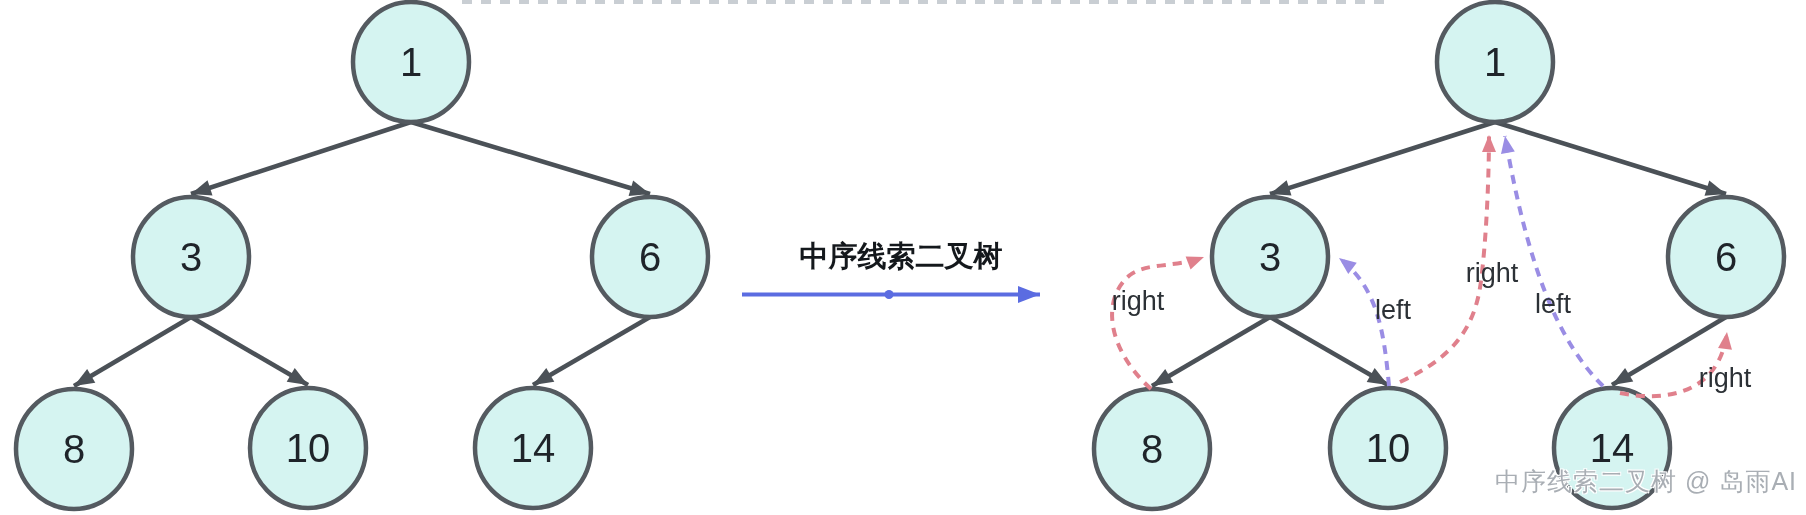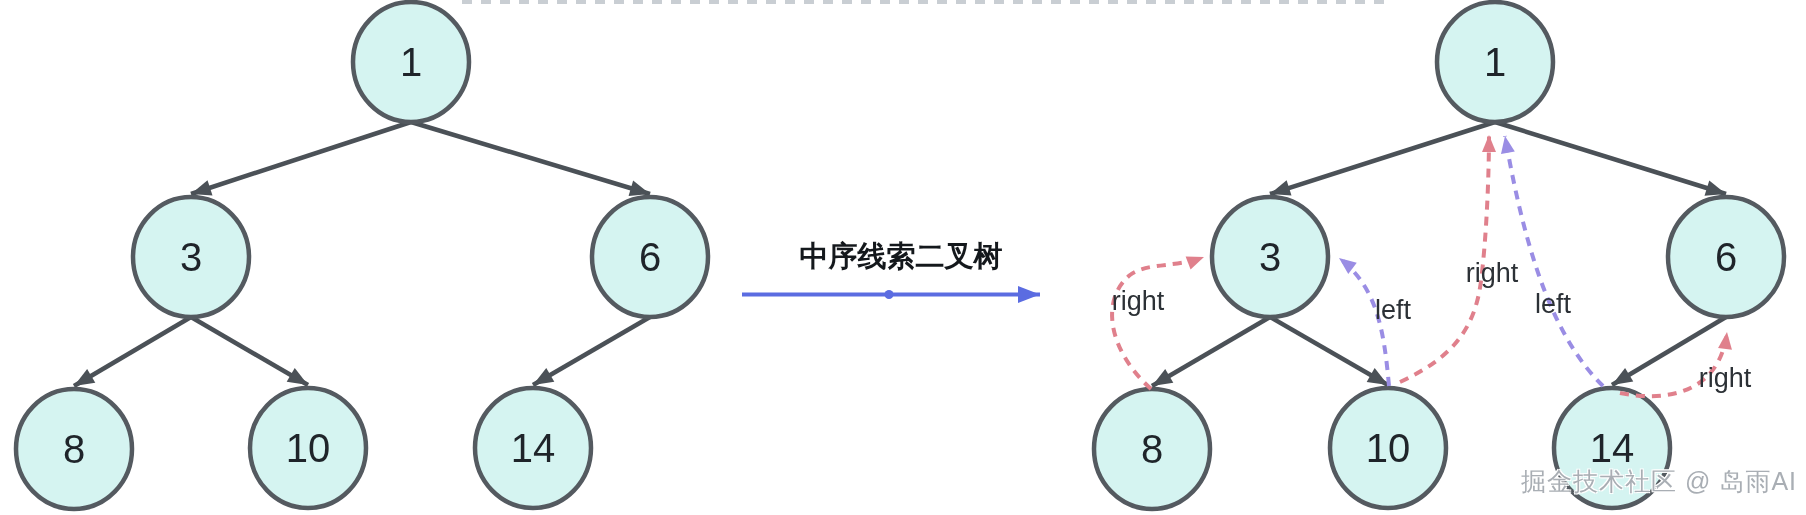--- a/index.html
+++ b/index.html
@@ -97,14 +97,14 @@
         <path d="M 1389 386 C 1384 330 1377 287 1339 258" fill="none" stroke="#9a8de4" stroke-width="4" stroke-dasharray="9 7" marker-end="url(#m-purple)"></path>
         <text x="1393" y="319" text-anchor="middle" font-size="27" fill="#2c3136">left</text>
         <path d="M 1400 382 C 1452 358 1475 329 1481 281 C 1487 233 1489 170 1489 135" fill="none" stroke="#e0808c" stroke-width="4" stroke-dasharray="9 7" marker-end="url(#m-red)"></path>
         <text x="1492" y="282" text-anchor="middle" font-size="27" fill="#2c3136">right</text>
         <path d="M 1603 386 C 1557 341 1527 263 1505 136" fill="none" stroke="#9a8de4" stroke-width="4" stroke-dasharray="9 7" marker-end="url(#m-purple)"></path>
         <text x="1553" y="313" text-anchor="middle" font-size="27" fill="#2c3136">left</text>
         <path d="M 1620 393 C 1670 403 1720 391 1727 332" fill="none" stroke="#e0808c" stroke-width="4" stroke-dasharray="9 7" marker-end="url(#m-red)"></path>
         <text x="1725" y="387" text-anchor="middle" font-size="27" fill="#2c3136">right</text>
       </g>
     </svg>
-  <div class="watermark">掘金技术社区 @ 岛雨AI</div>
+  <div class="watermark">中序线索二叉树 @ 岛雨AI</div>
 </div>
 
 </body></html>

